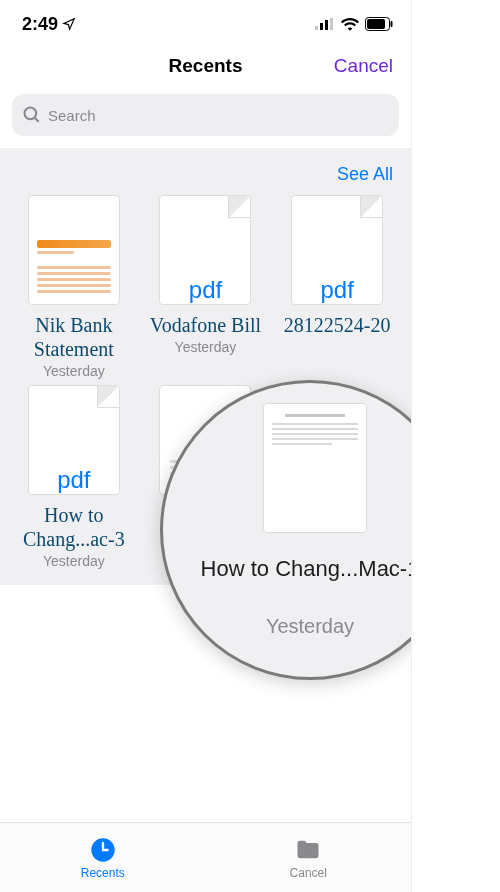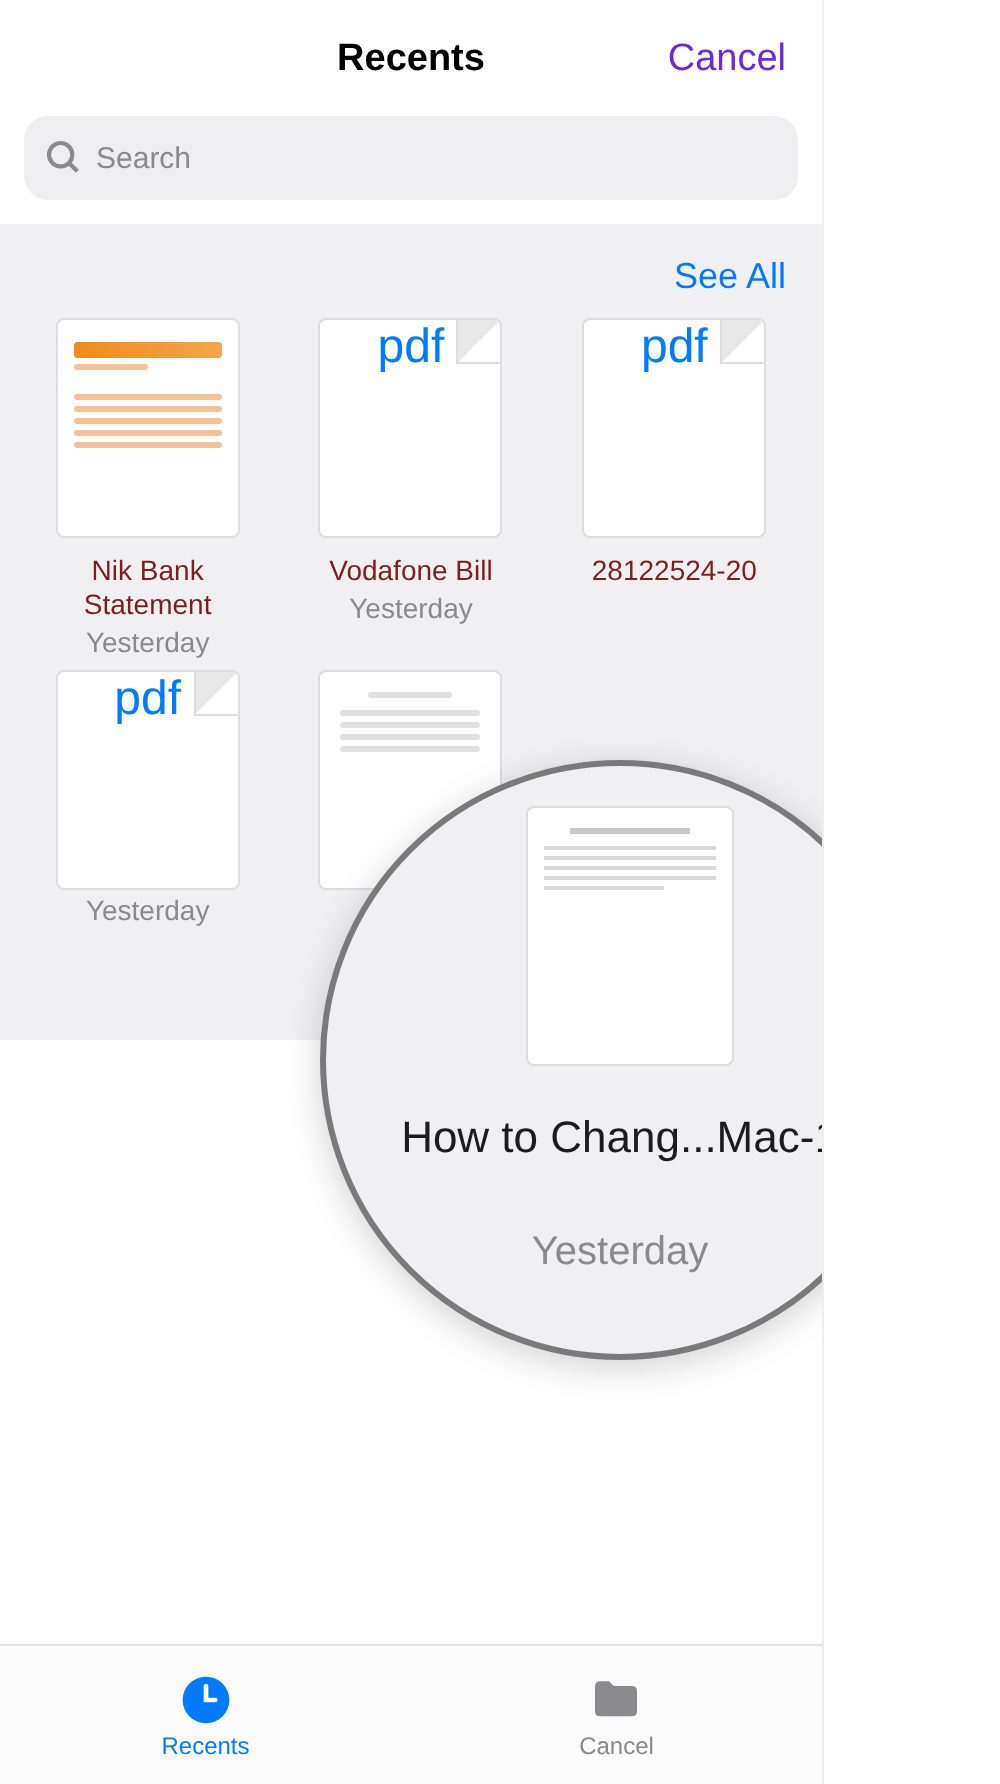--- a/index.html
+++ b/index.html
@@ -15,28 +15,28 @@
   .header-cancel { position:absolute; right:18px; font-size:19px; color:#6d28d9;}
   
   .search-wrap { padding: 4px 12px 12px 12px;}
   .search { background:#eeeef0; border-radius:12px; height:42px; display:flex; align-items:center; padding:0 10px; color:#8a8a8e; font-size:15px;}
   .search svg { margin-right:6px; flex:0 0 auto;}
   
   .section { background:#f0f0f2; padding: 16px 12px 16px 12px; }
   .seeall { text-align:right; color:#007aff; font-size:18px; padding: 0 6px 10px 0;}
   .grid { display:grid; grid-template-columns: repeat(3, 1fr); gap: 6px 8px;}
   .file { display:flex; flex-direction:column; align-items:center; text-align:center; }
-  .thumb { width:92px; height:110px; background:#fff; border:1px solid #ddd; border-radius:4px; position:relative; display:flex; align-items:flex-start; justify-content:center; overflow:hidden;}
+  .thumb { width:92px; height:110px; background:#fff; border:1px solid #ddd; border-radius:4px; position:relative; display:flex; align-items:flex-end; justify-content:center; overflow:hidden;}
   .thumb .fold { position:absolute; top:0; right:0; width:22px; height:22px; background:linear-gradient(135deg,#e8e8e8 0 50%, transparent 50%); border-bottom:1px solid #ddd; border-left:1px solid #ddd;}
   .thumb .pdf-label { color:#007aff; font-size:24px; font-weight:500;}
   .thumb.doc-lines { padding:8px;}
   .doc-lines .line { height:3px; background:#e0e0e0; margin:3px 0; border-radius:2px;}
   .doc-lines .line.header-bar { height:8px; background:linear-gradient(90deg,#f08a1a,#f3a64a);}
   .doc-lines .line.orange { background:#f3c29a;}
-  .fname { font-size:14px; color:#7f1d1d; margin-top:8px; line-height:1.2; max-width:120px; white-space:pre-line;}
+  .fname { font-size:20px; color:#0c4a6e; margin-top:8px; line-height:1.2; max-width:120px; white-space:pre-line;font-family:Liberation Serif, serif;}
   .fdate { font-size:14px; color:#8a8a8e; margin-top:2px;}
   
   .orange-sec { padding: 14px 18px 12px 18px; background:#fff;}
   .orange-head { display:flex; align-items:center; gap:8px; font-weight:700; font-size:19px;}
   .dot-orange { width:14px;height:14px;background:#ff9500;border-radius:50%;}
   .orange-thumb-wrap { display:flex; padding-top:12px;}
   .orange-thumb { width:92px; height:110px; border:1px solid #cfe0f7; border-radius:4px; background:#fff; position:relative; padding:8px; box-shadow: 0 0 0 2px #e8f0fb inset;}
   .orange-thumb .cloud { position:absolute; top:4px; right:4px;}
   .orange-thumb .tl { height:4px; background:#f0b184; margin:2px auto; width:60%; border-radius:2px;}
   .orange-thumb .bl { height:2px; background:#ddd; margin:3px 0;}
@@ -52,20 +52,44 @@
   .mag-thumb .ml { height:2px; background:#d9d9d9; margin:3px 0;}
   .mag-thumb .mt { height:3px; background:#c8c8c8; margin:2px auto 6px; width:70%;}
   .mag-name { position:absolute; top:172px; width:100%; text-align:center; font-size:22px; color:#1c1c1e; line-height:1.25;}
   .mag-date { position:absolute; top:232px; width:100%; text-align:center; font-size:20px; color:#8a8a8e;}
 </style>
 </head>
 <body>
 
 <div class="screen">
 
+  <div class="statusbar">
+    <div class="status-left">
+      <span>2:49</span>
+      <svg width="14" height="14" viewBox="0 0 24 24" fill="none" stroke="#000" stroke-width="2">
+          <path d="M3 11l18-8-8 18-2-8-8-2z"></path>
+        </svg>
+    </div>
+    <div class="status-icons">
+      <svg width="20" height="12" viewBox="0 0 20 12">
+          <rect x="0" y="8" width="3" height="4" fill="#c7c7cc"></rect>
+          <rect x="5" y="5" width="3" height="7" fill="#000"></rect>
+          <rect x="10" y="2" width="3" height="10" fill="#000"></rect>
+          <rect x="15" y="0" width="3" height="12" fill="#c7c7cc"></rect>
+        </svg>
+      <svg width="18" height="14" viewBox="0 0 24 18" fill="#000">
+          <path d="M12 18l-3-3c1.7-1.7 4.3-1.7 6 0l-3 3zm-6-6l-2-2c4.4-4.4 11.6-4.4 16 0l-2 2c-3.3-3.3-8.7-3.3-12 0zm-4-4L0 6C6.6-.6 17.4-.6 24 6l-2 2C16.5 2.5 7.5 2.5 2 8z"></path>
+        </svg>
+      <svg width="28" height="14" viewBox="0 0 28 14">
+          <rect x="0.5" y="0.5" width="24" height="13" rx="3" fill="none" stroke="#000"></rect>
+          <rect x="2" y="2" width="18" height="10" rx="2" fill="#000"></rect>
+          <rect x="25.5" y="4" width="2" height="6" rx="1" fill="#000"></rect>
+        </svg>
+    </div>
+  </div>
 
   <div class="header">
     <div class="header-title">Recents</div>
     <div class="header-cancel">Cancel</div>
   </div>
 
   <div class="search-wrap">
     <div class="search">
       <svg width="20" height="20" viewBox="0 0 24 24" fill="none" stroke="#8a8a8e" stroke-width="2.5">
           <circle cx="10" cy="10" r="7"></circle>
@@ -113,20 +137,22 @@
         </div>
         <div class="fname">28122524-20</div>
         <div class="fdate"></div>
       </div>
 
       <div class="file">
         <div class="thumb">
           <div class="fold"></div>
             <span class="pdf-label">pdf</span>
         </div>
+        <div class="fname">How to
+Chang...ac-3</div>
         <div class="fdate">Yesterday</div>
       </div>
 
       <div class="file">
         <div class="thumb doc-lines" style="padding:10px">
           <div style="width:100%">
             <div class="line" style="width:60%;margin:0 auto 6px"></div>
             <div class="line"></div>
               <div class="line"></div>
               <div class="line"></div>

